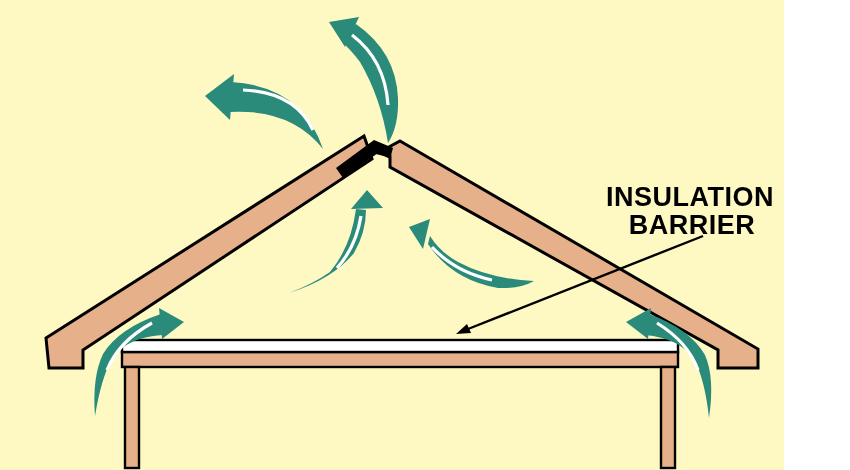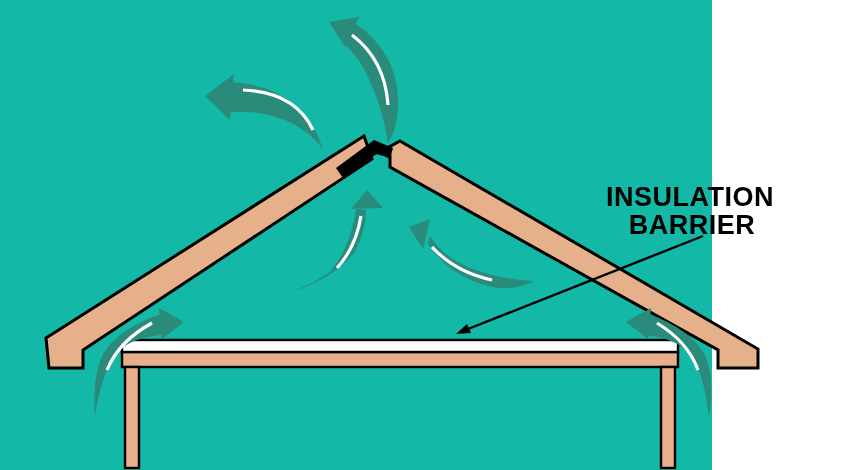--- a/index.html
+++ b/index.html
@@ -1,21 +1,21 @@
 <!DOCTYPE html>
 <html><head>
 <meta charset="utf-8">
 <style>
   html,body{margin:0;padding:0;}
   body{
     width:850px;height:470px;overflow:hidden;
     font-family:"Liberation Sans", sans-serif;
     background:#ffffff;
   }
-  .stage{position:relative;width:712px;height:470px;background:#14b8a6;}
+  .stage{position:relative;width:784px;height:470px;background:#fef9c3;}
   svg{display:block;}
   .outline{stroke:#000000;stroke-width:3;stroke-linejoin:miter;}
   .outline-thin{stroke:#000000;stroke-width:2.4;stroke-linejoin:miter;}
   .no-stroke{stroke:none;}
   .highlight{fill:none;stroke:#ffffff;stroke-width:3.2;stroke-linecap:butt;}
   .leader{stroke:#000000;stroke-width:2.4;fill:none;}
   .label-text{
     font-family:"Liberation Sans", sans-serif;
     font-weight:700;
     font-size:27px;

